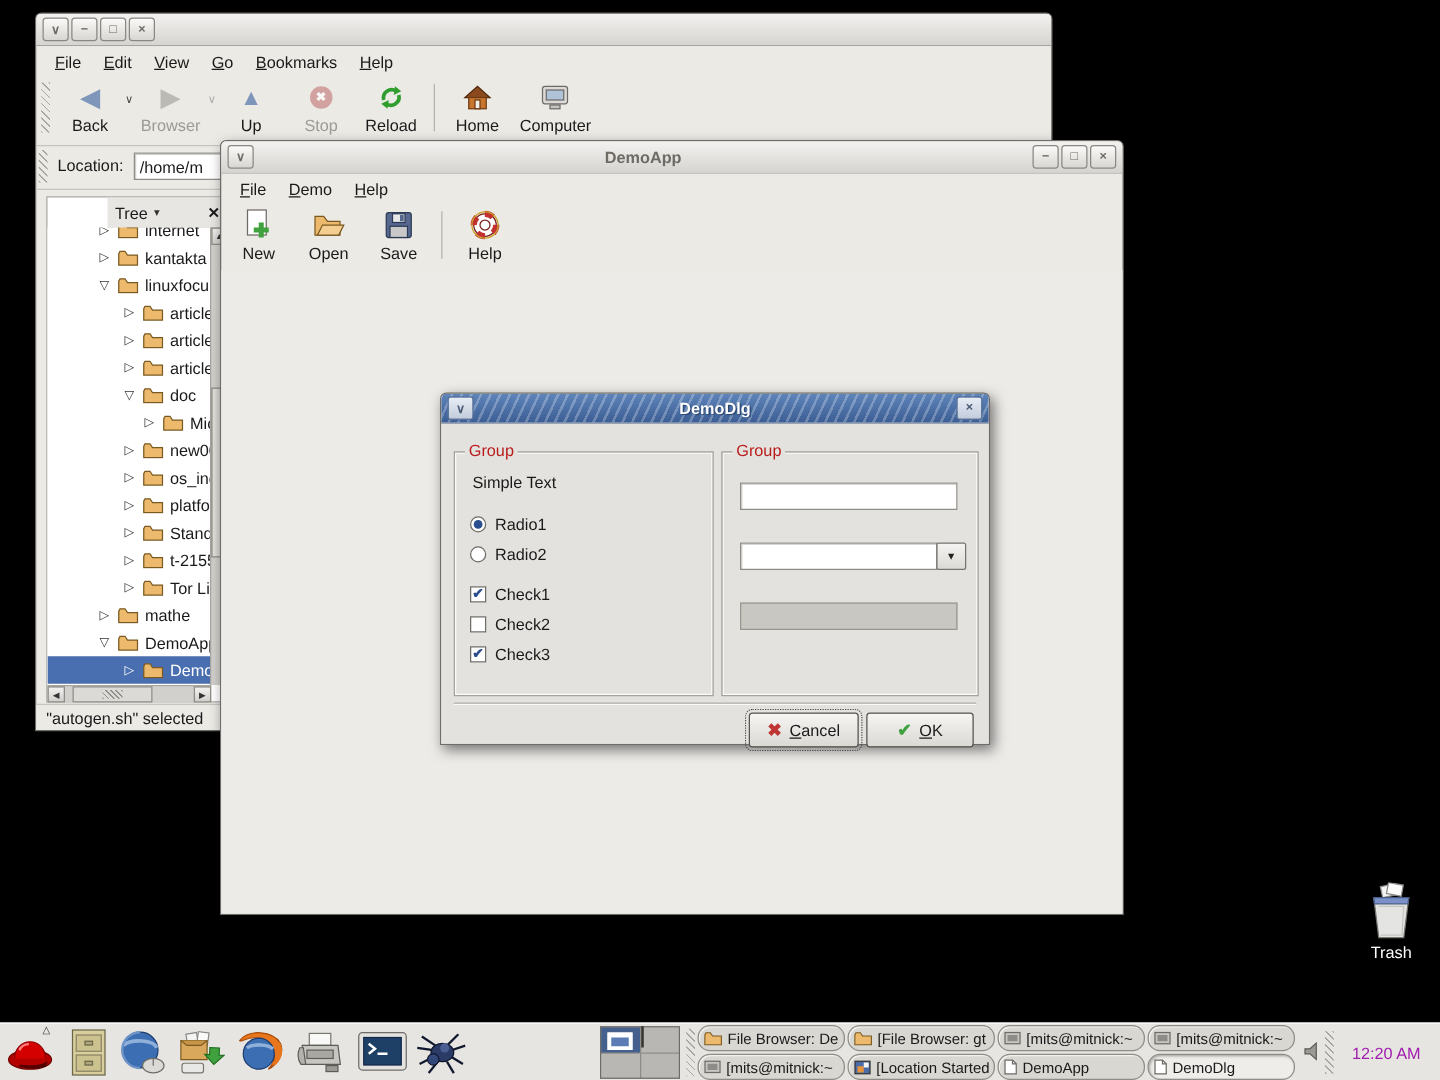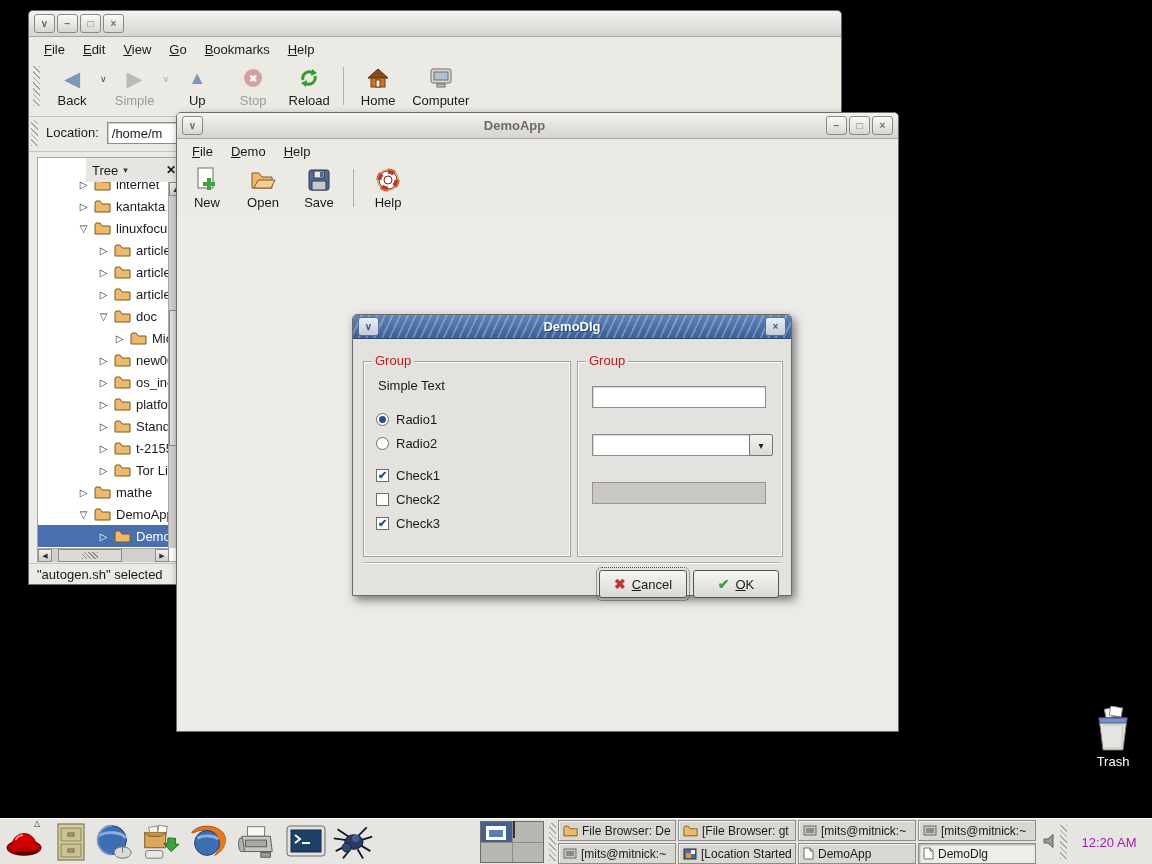--- a/index.html
+++ b/index.html
@@ -105,21 +105,21 @@
   .pcell{background:#B9B7B3;}
   .pcell.active{background:#46608E;position:relative;}
   .miniwin{position:absolute;left:5px;top:4px;width:18px;height:12px;background:#fff;border:1px solid #fff;}
   .miniwin::after{content:"";position:absolute;left:2px;top:3px;right:2px;bottom:2px;background:#5B7CB4;}
   .pthumb{width:20px;height:15px;margin:3px auto;background:linear-gradient(135deg,#4A6CA8 55%,#E8923C 55%);
           border:1px solid #333;}
   .phandle{position:absolute;top:4px;width:7px;height:38px;
            background:repeating-linear-gradient(45deg,#A8A6A0 0 1px,rgba(0,0,0,0) 1px 4px);}
   #tasks{position:absolute;left:558px;top:1px;width:478px;height:44px;display:grid;
          grid-template-columns:repeat(4,1fr);grid-template-rows:1fr 1fr;gap:2px;}
-  .task{background:#D9D7D2;border:1px solid #8E8C86;box-shadow:inset 1px 1px 0 #F2F1EF;border-radius:0;
+  .task{background:#D9D7D2;border:1px solid #8E8C86;box-shadow:inset 1px 1px 0 #F2F1EF;border-radius:10px;
         display:flex;align-items:center;gap:4px;padding:0 4px;font-size:12px;white-space:nowrap;overflow:hidden;box-sizing:border-box;}
   .task.active{background:#EEEDEA;box-shadow:inset 1px 1px 2px #A8A6A2;}
   .ticon{flex:none;}
   #clock{position:absolute;left:1070px;top:0;width:78px;height:46px;display:flex;align-items:center;
          justify-content:center;font-size:13px;color:#a21caf;}
   #volume{position:absolute;left:1042px;top:14px;}
 
   
   #trash{position:absolute;left:1082px;top:706px;width:62px;text-align:center;}
   #trash .tlabel{color:#fff;font-size:13px;margin-top:2px;text-shadow:1px 1px 2px #000;}
@@ -150,21 +150,21 @@
         <span class="ic">
             <span class="tri">◀</span>
           </span>
         <span class="lb">Back</span>
       </div>
       <span class="tbdrop">∨</span>
       <div class="tbi disabled">
         <span class="ic">
             <span class="tri dis">▶</span>
           </span>
-        <span class="lb">Simple</span>
+        <span class="lb">Browser</span>
       </div>
       <span class="tbdrop disabled">∨</span>
       <div class="tbi">
         <span class="ic">
             <span class="tri" style="font-size:18px;">▲</span>
           </span>
         <span class="lb">Up</span>
       </div>
       <div class="tbi disabled">
         <span class="ic">

